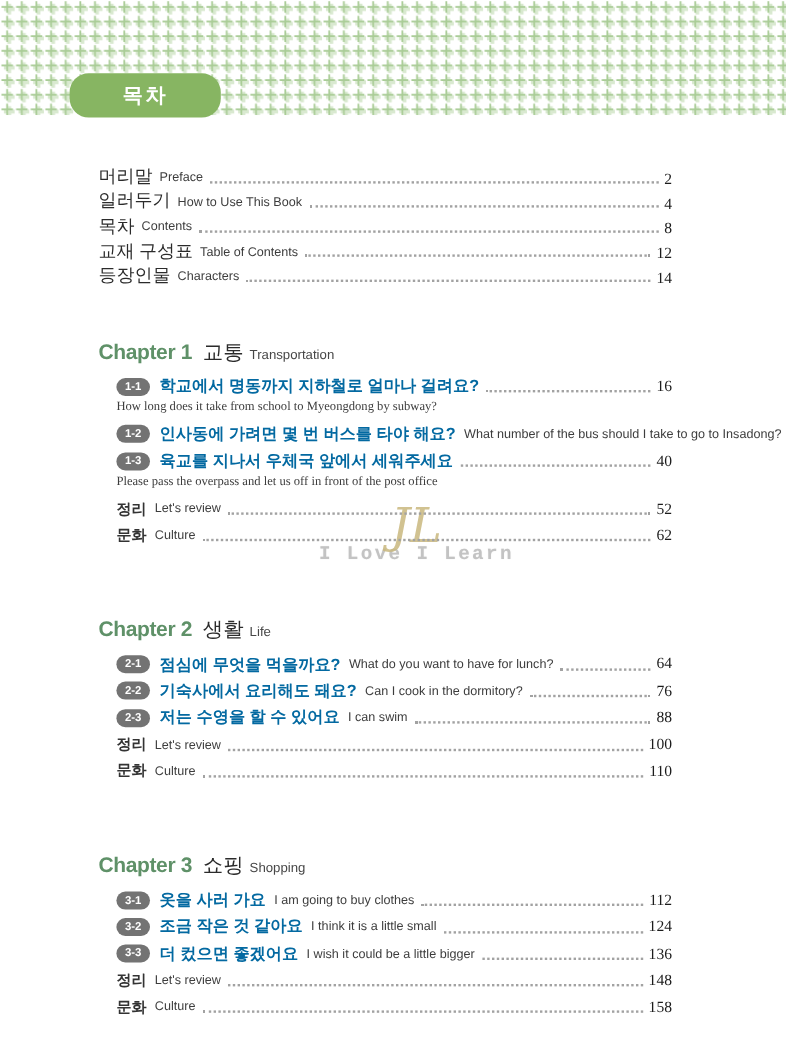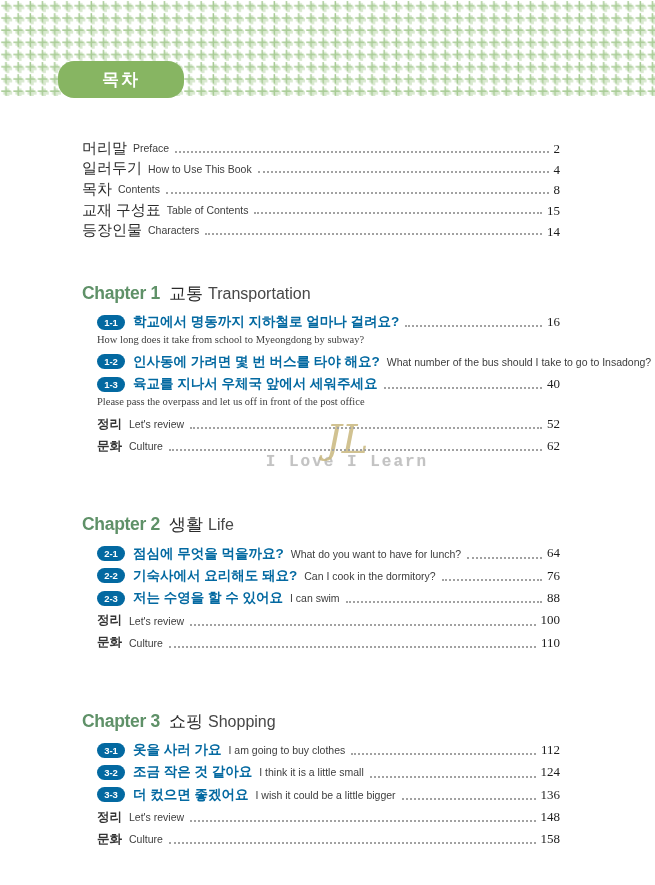--- a/index.html
+++ b/index.html
@@ -53,27 +53,27 @@
 
   
   .chapters { position:absolute; left:82px; top:282px; width:478px; z-index:1; }
   .chapter + .chapter { margin-top:56px; }
   .ch-head { display:flex; align-items:baseline; height:20px; }
   .ch-num { font-size:17.5px; font-weight:bold; color:#5f9168; letter-spacing:-0.3px; flex:none; }
   .ch-kor {
     font-family:"Liberation Serif","DejaVu Serif",serif;
     font-size:17px; color:#2b2b2b; margin-left:9px; flex:none;text-align:right;
   }
-  .ch-eng { font-size:16px; color:#474747; margin-left:5px; flex:none; }
+  .ch-eng { font-size:11px; color:#474747; margin-left:5px; flex:none; }
 
   .ch-items { margin-top:9px; padding-left:15px; }
   .item-row { display:flex; align-items:center; height:22.3px; }
   .item-row .leader { align-self:flex-end; margin-bottom:6px; }
   .badge-pill {
-    width:28px; height:15px; border-radius:8px; background:#0369a1;
+    width:28px; height:15px; border-radius:8px; background:#737373;
     color:#ffffff; font-size:9.5px; font-weight:bold;
     display:flex; align-items:center; justify-content:center;
     margin-right:8px; flex:none;text-align:right;
   }
   .item-kor { font-size:13.5px; font-weight:bold; color:#0369a1; flex:none; white-space:nowrap; }
   .item-eng { font-size:10.5px; color:#3d3d3d; margin-left:7px; flex:none; white-space:nowrap; }
   .item-sub { font-size:10.5px; color:#3d3d3d; height:17.5px; line-height:1.3;font-family:Liberation Serif, serif; }
   .plain-kor { font-size:12.5px; font-weight:bold; color:#333333; flex:none; }
 </style>
 </head>
@@ -122,21 +122,21 @@
       <div class="fm-row">
     <span class="fm-kor">목차</span>
     <span class="fm-eng">Contents</span>
     <span class="leader"></span>
     <span class="pagenum">8</span>
   </div>
       <div class="fm-row">
     <span class="fm-kor">교재 구성표</span>
     <span class="fm-eng">Table of Contents</span>
     <span class="leader"></span>
-    <span class="pagenum">15</span>
+    <span class="pagenum">12</span>
   </div>
       <div class="fm-row">
     <span class="fm-kor">등장인물</span>
     <span class="fm-eng">Characters</span>
     <span class="leader"></span>
     <span class="pagenum">14</span>
   </div>
     </div>
 
   <div class="chapters">

